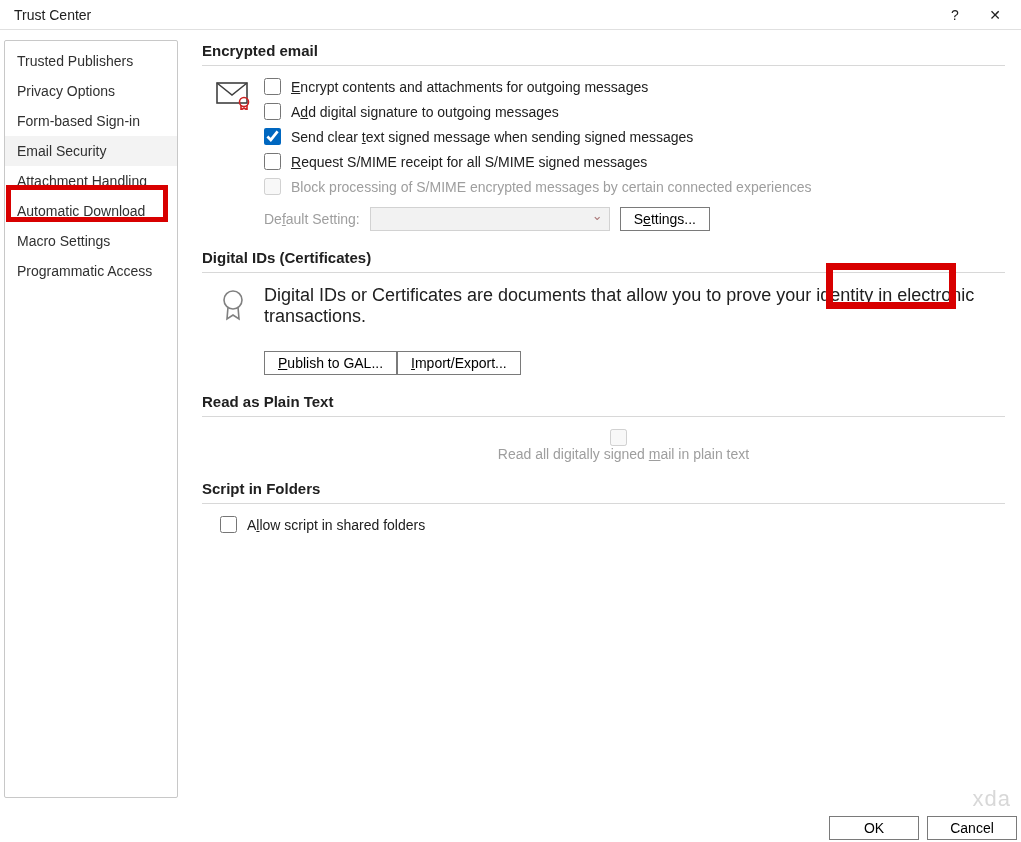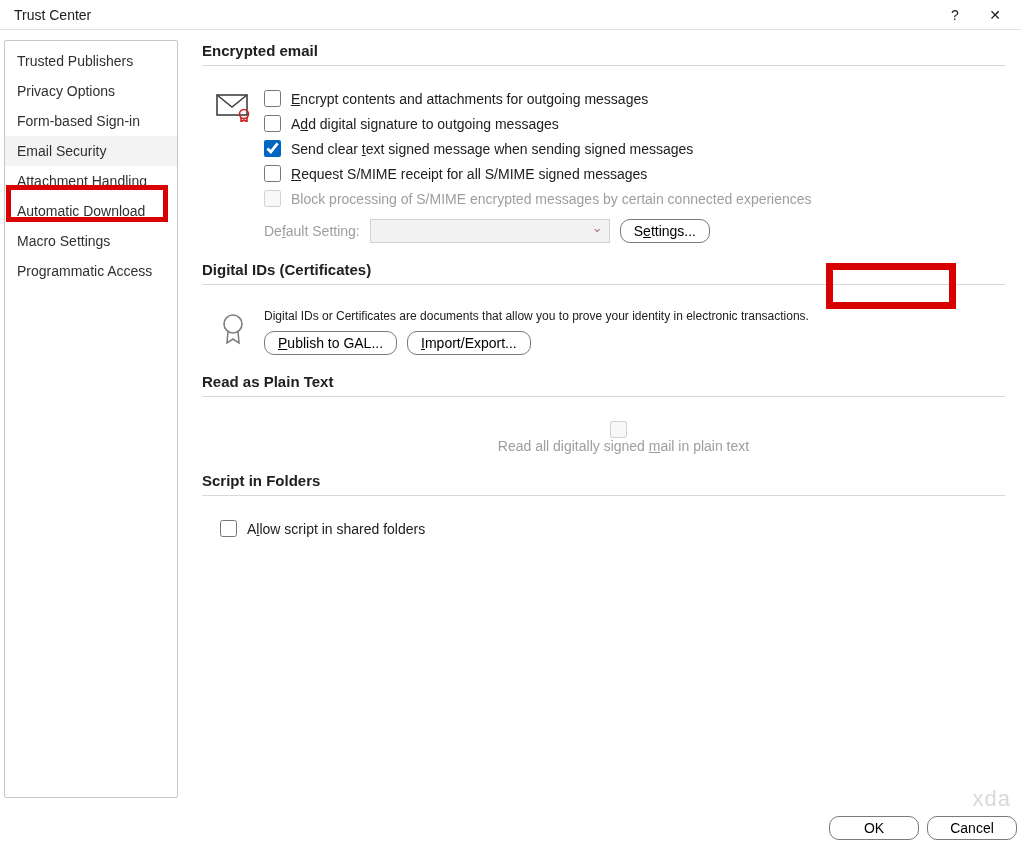--- a/index.html
+++ b/index.html
@@ -63,21 +63,21 @@
   .content {
     flex: 1;
     padding: 12px 16px 0 24px;
     position: relative;
   }
   .section-heading {
     font-weight: 600;
     font-size: 15px;
     padding-bottom: 6px;
     border-bottom: 1px solid #d8d8d8;
-    margin-bottom: 24px;
+    margin-bottom: 12px;
     margin-top: 18px;
   }
   .section-heading:first-child { margin-top: 0; }
   .section-body { display: flex; }
   .icon-col {
     width: 62px;
     display: flex;
     justify-content: center;
     align-items: flex-start;
     padding-top: 4px;
@@ -113,40 +113,40 @@
   .default-combo::after {
     content: "⌄";
     position: absolute;
     right: 6px; top: 0;
     color: #a77;
     font-size: 13px;
   }
   .win-btn {
     background: #ffffff;
     border: 1px solid #7a7a7a;
-    border-radius: 10px;
+    border-radius: 0;
     padding: 3px 13px;
     font-size: 14px;
     cursor: default;
   }
   .red-box-settings {
     position: absolute;
     border: 7px solid #d80000;
     left: 648px;
     top: 233px;
     width: 130px;
     height: 46px;
     pointer-events: none;
     z-index: 10;
   }
   .desc-text {
-    font-size: 12px;
-    margin-bottom: 8px;
-  }
-  .btn-row { display: flex; gap: 10px; }
+    font-size: 18px;
+    margin-bottom: 24px;
+  }
+  .btn-row { display: flex; gap: 0; }
   .plain-body { padding-left: 18px; }
   .footer {
     position: absolute;
     bottom: 2px;
     right: 4px;
     display: flex;
     gap: 8px;
   }
   .footer .win-btn { width: 90px; }
   .watermark {

